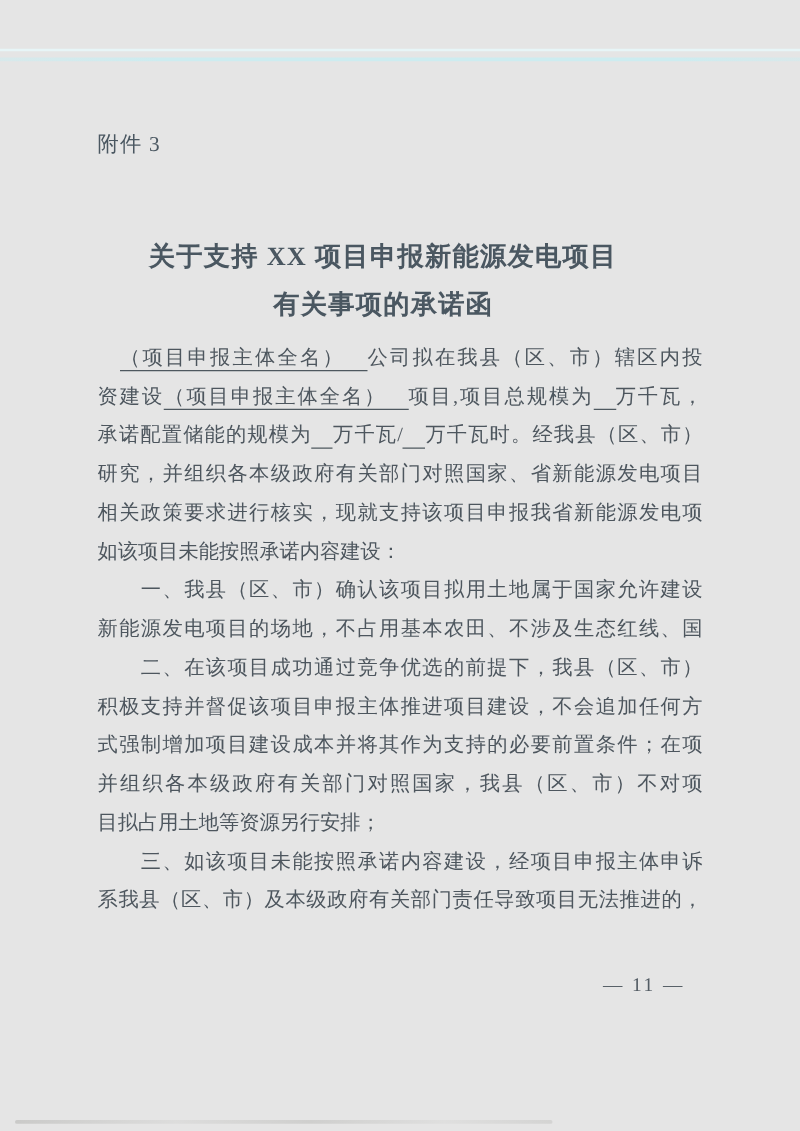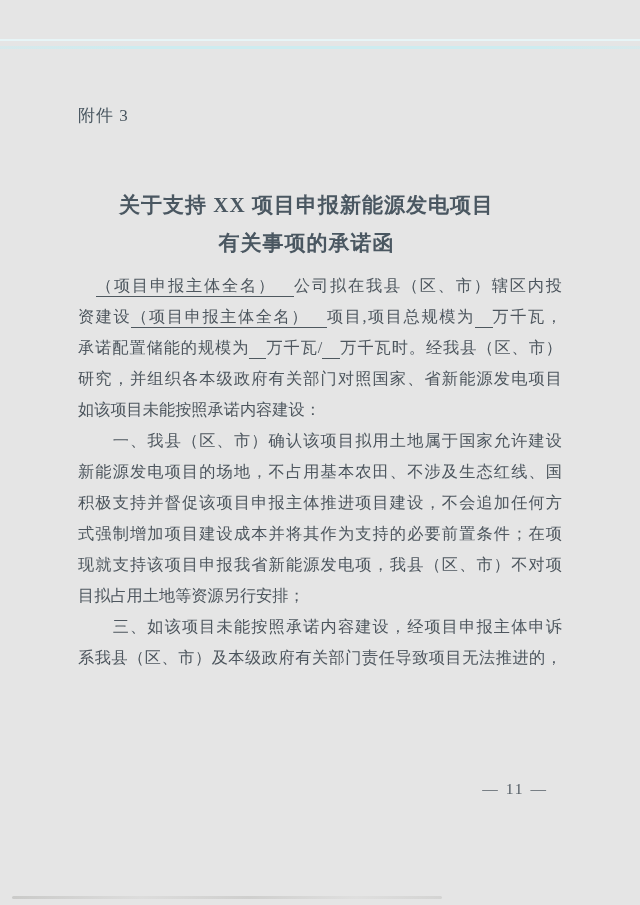--- a/index.html
+++ b/index.html
@@ -66,26 +66,28 @@
   <div class="doc-title">
     <div>关于支持 XX 项目申报新能源发电项目</div>
     <div>有关事项的承诺函</div>
   </div>
 
   <div class="doc-body">
       <div class="doc-line"><span class="seg">　</span><span class="seg underline">（项目申报主体全名）　</span><span class="seg">公司拟在我县（区、市）辖区内投</span></div>
       <div class="doc-line"><span class="seg">资建设</span><span class="seg underline">（项目申报主体全名）　</span><span class="seg">项目,项目总规模为</span><span class="seg underline">　</span><span class="seg">万千瓦，</span></div>
       <div class="doc-line"><span class="seg">承诺配置储能的规模为</span><span class="seg underline">　</span><span class="seg">万千瓦/</span><span class="seg underline">　</span><span class="seg">万千瓦时。经我县（区、市）</span></div>
       <div class="doc-line"><span class="seg">研究，并组织各本级政府有关部门对照国家、省新能源发电项目</span></div>
+      <div class="doc-line"><span class="seg">相关政策要求进行核实，现就支持该项目申报我省新能源发电项</span></div>
       <div class="doc-line para-end"><span class="seg">如该项目未能按照承诺内容建设：</span></div>
       <div class="doc-line"><span class="seg">　　一、我县（区、市）确认该项目拟用土地属于国家允许建设</span></div>
       <div class="doc-line"><span class="seg">新能源发电项目的场地，不占用基本农田、不涉及生态红线、国</span></div>
+      <div class="doc-line"><span class="seg">　　二、在该项目成功通过竞争优选的前提下，我县（区、市）</span></div>
       <div class="doc-line"><span class="seg">积极支持并督促该项目申报主体推进项目建设，不会追加任何方</span></div>
       <div class="doc-line"><span class="seg">式强制增加项目建设成本并将其作为支持的必要前置条件；在项</span></div>
-      <div class="doc-line"><span class="seg">现就支持该项目申报我省新能源发电项，我县（区、市）不对项</span></div>
+      <div class="doc-line"><span class="seg">并组织各本级政府有关部门对照国家，我县（区、市）不对项</span></div>
       <div class="doc-line para-end"><span class="seg">目拟占用土地等资源另行安排；</span></div>
       <div class="doc-line"><span class="seg">　　三、如该项目未能按照承诺内容建设，经项目申报主体申诉</span></div>
       <div class="doc-line"><span class="seg">系我县（区、市）及本级政府有关部门责任导致项目无法推进的，</span></div>
     </div>
 
   <div class="page-number">— 11 —</div>
 
   <div class="scan-smudge"></div>
 </div>
 

